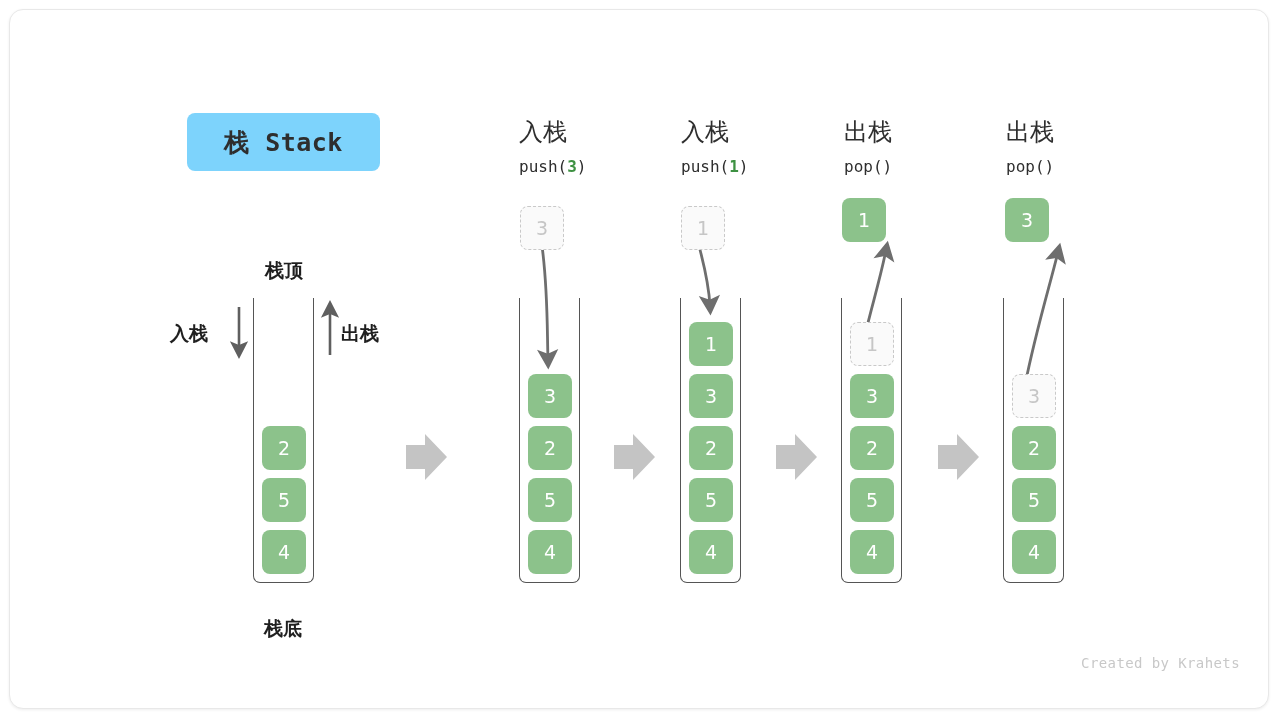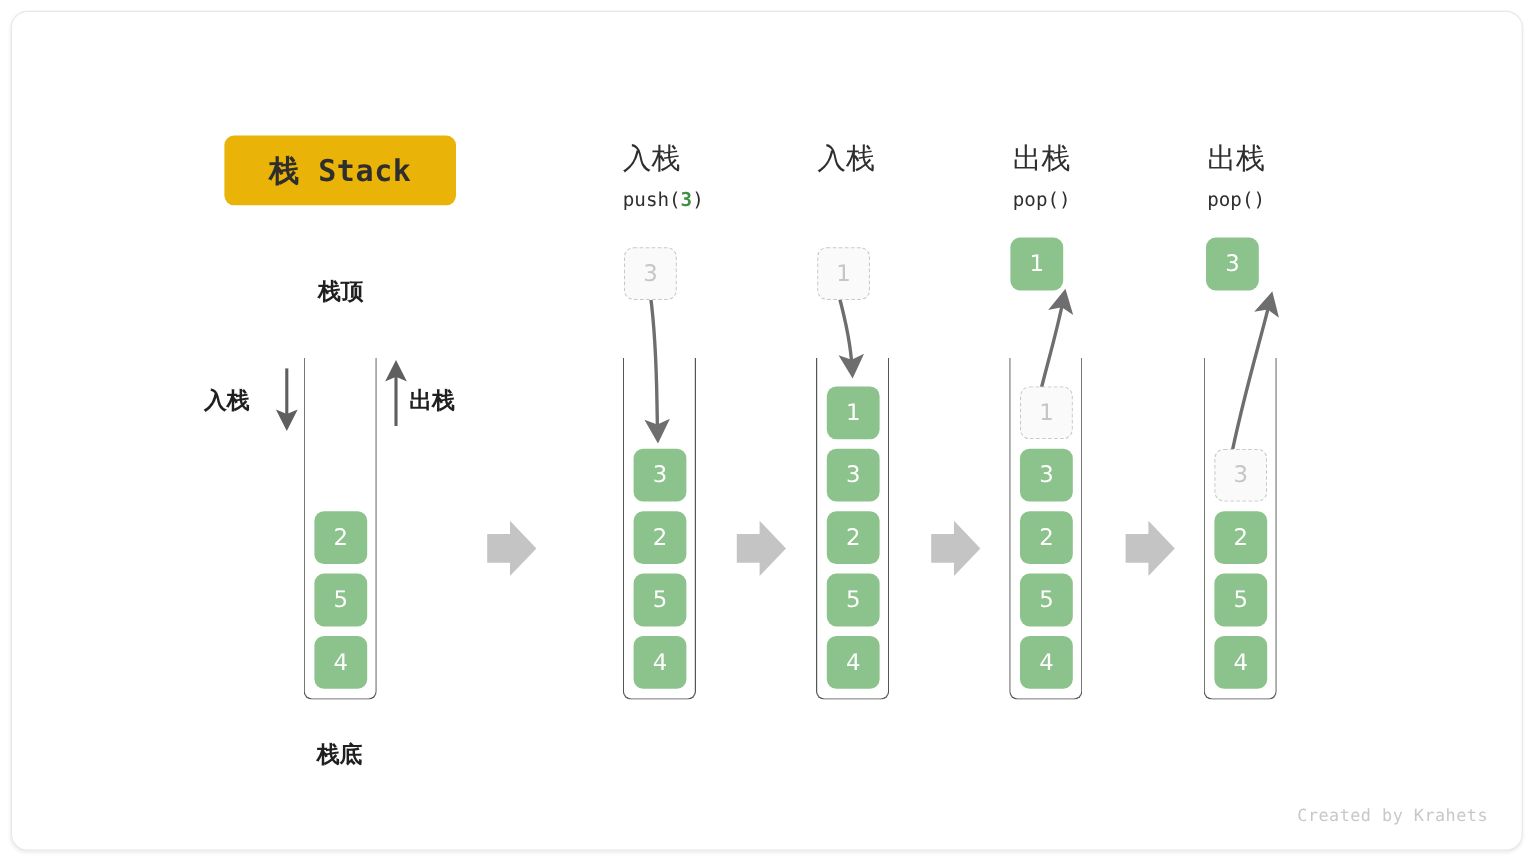--- a/index.html
+++ b/index.html
@@ -33,21 +33,21 @@
     pointer-events: none;
   }
 
   
   #title-badge {
     position: absolute;
     left: 177px;
     top: 103px;
     width: 193px;
     height: 58px;
-    background: #eab308;
+    background: #7dd3fc;
     border-radius: 8px;
     display: flex;
     align-items: center;
     justify-content: center;
     font-family: "DejaVu Sans Mono", "Liberation Mono", monospace;
     font-size: 25px;
     font-weight: bold;
     color: #2e2e2e;
     letter-spacing: 0.5px;
   }
@@ -123,54 +123,55 @@
   }
   #label-top, #label-bottom {
     text-align: center;
     width: 120px;
   }
 
   
   #footer {
     position: absolute;
     right: 28px;
-    bottom: 20px;
+    bottom: 37px;
     font-family: "DejaVu Sans Mono", "Liberation Mono", monospace;
     font-size: 14px;
     color: #c8c8c8;
     letter-spacing: 0.4px;
   }
 </style>
 </head>
 <body>
 
 <div id="card">
 
   <div id="title-badge">栈 Stack</div>
 
   <div class="col-head" style="left:509px; top:105px;">
     <span class="cn">入栈</span>
     <span class="code"><span>push(</span><span class="arg">3</span><span>)</span></span>
   </div>
 
   <div class="col-head" style="left:671px; top:105px;">
     <span class="cn">入栈</span>
+    <span class="code"><span>push(</span><span class="arg">1</span><span>)</span></span>
   </div>
 
   <div class="col-head" style="left:834px; top:105px;">
     <span class="cn">出栈</span>
     <span class="code"><span>pop(</span><span class="arg"></span><span>)</span></span>
   </div>
 
   <div class="col-head" style="left:996px; top:105px;">
     <span class="cn">出栈</span>
     <span class="code"><span>pop(</span><span class="arg"></span><span>)</span></span>
   </div>
 
-  <div id="label-top" class="side-label" style="left:214px; top:220px;">栈顶</div>
+  <div id="label-top" class="side-label" style="left:214px; top:248px;">栈顶</div>
   <div id="label-bottom" class="side-label" style="left:213px; top:606px;">栈底</div>
   <div class="side-label" style="left:160px; top:311px;">入栈</div>
   <div class="side-label" style="left:331px; top:311px;">出栈</div>
 
   <svg class="layer" width="1260" height="700" viewBox="0 0 1260 700">
     <defs>
       <marker id="mk-thin" markerWidth="9" markerHeight="9" refX="4.2" refY="4.4" orient="auto" markerUnits="strokeWidth">
         <path d="M0.4,0.6 L7.6,4.4 L0.4,8.2 L2.0,4.4 Z" fill="#6e6e6e"></path>
       </marker>
       <marker id="mk-side" markerWidth="8" markerHeight="8" refX="3.8" refY="4" orient="auto" markerUnits="strokeWidth">

